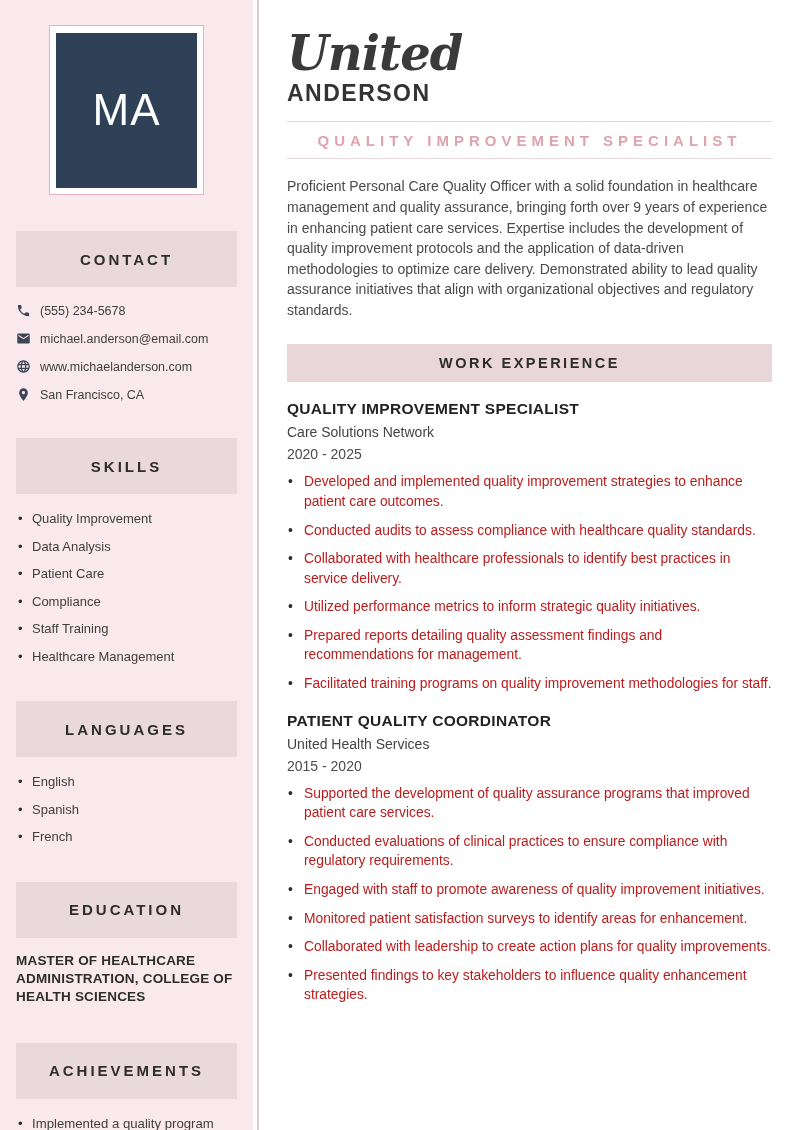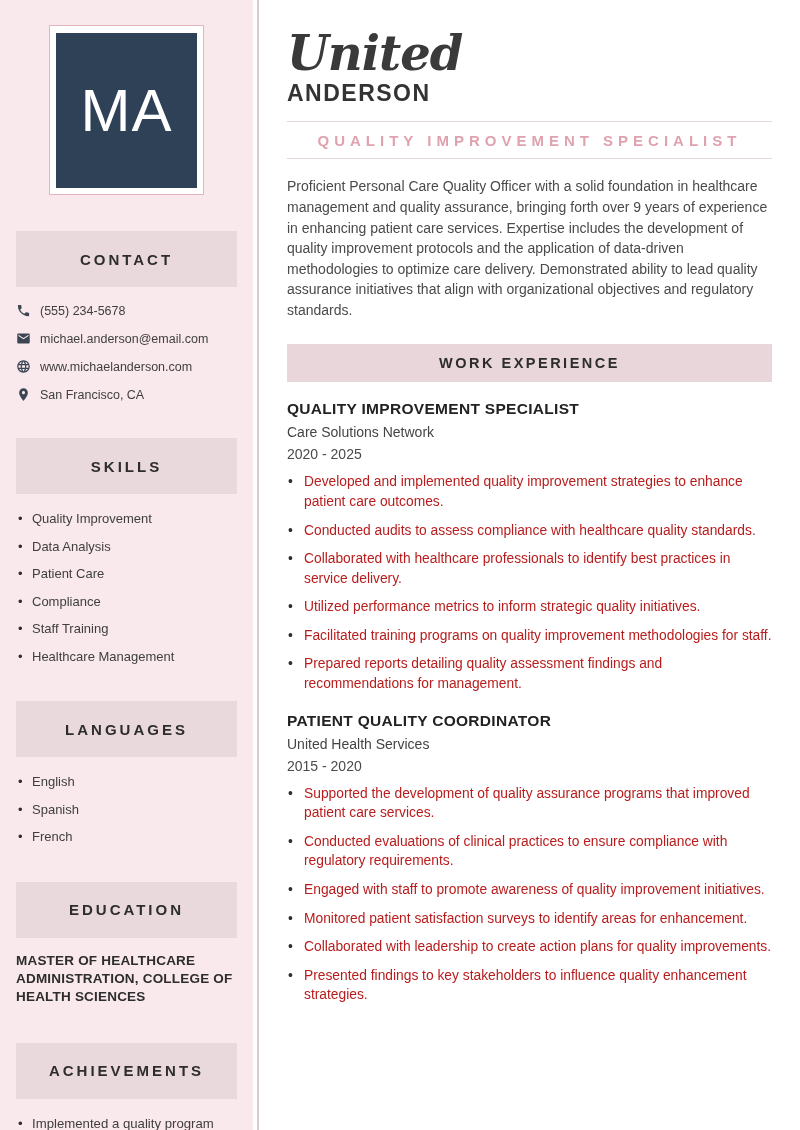--- a/index.html
+++ b/index.html
@@ -9,21 +9,21 @@
 
   
   .sidebar { width:253px; background:#f9e8ec; flex-shrink:0; padding-bottom:20px; }
   .side-gap { width:4px; background:#ffffff; flex-shrink:0; }
   .side-divider { width:2px; background:#d9cbd0; flex-shrink:0; }
 
   .photo-frame { width:155px; height:170px; margin:25px auto 0 auto; background:#ffffff;
                  border:1px solid #e3b6bf; display:flex; align-items:center; justify-content:center; }
   .monogram { width:141px; height:155px; background:#2e4156; color:#ffffff;
               display:flex; align-items:center; justify-content:center;
-              font-size:60px; letter-spacing:1px; font-weight:400; }
+              font-size:44px; letter-spacing:1px; font-weight:400; }
 
   .side-bar-header { margin:36px 16px 0 16px; background:#e9d8dc; height:56px;
                      display:flex; align-items:center; justify-content:center;
                      font-size:15px; font-weight:bold; letter-spacing:3px; color:#2d2d2d; }
 
   .contact-list { margin:16px 14px 0 16px; }
   .contact-row { display:flex; align-items:center; margin-bottom:13px; }
   .contact-row .cicon { width:15px; height:15px; flex-shrink:0; margin-right:9px; display:flex; }
   .contact-row .cicon svg { width:15px; height:15px; fill:#3c4653; }
   .contact-row .ctext { font-size:12.5px; color:#3f3f3f; }
@@ -158,22 +158,22 @@
 
     <section class="job">
       <div class="job-title">QUALITY IMPROVEMENT SPECIALIST</div>
       <div class="job-company">Care Solutions Network</div>
       <div class="job-dates">2020 - 2025</div>
       <ul class="job-list">
         <li>Developed and implemented quality improvement strategies to enhance patient care outcomes.</li>
         <li>Conducted audits to assess compliance with healthcare quality standards.</li>
         <li>Collaborated with healthcare professionals to identify best practices in service delivery.</li>
         <li>Utilized performance metrics to inform strategic quality initiatives.</li>
+        <li>Prepared reports detailing quality assessment findings and recommendations for management.</li>
         <li>Facilitated training programs on quality improvement methodologies for staff.</li>
-        <li>Prepared reports detailing quality assessment findings and recommendations for management.</li>
       </ul>
     </section>
 
     <section class="job">
       <div class="job-title">PATIENT QUALITY COORDINATOR</div>
       <div class="job-company">United Health Services</div>
       <div class="job-dates">2015 - 2020</div>
       <ul class="job-list">
         <li>Supported the development of quality assurance programs that improved patient care services.</li>
         <li>Conducted evaluations of clinical practices to ensure compliance with regulatory requirements.</li>

